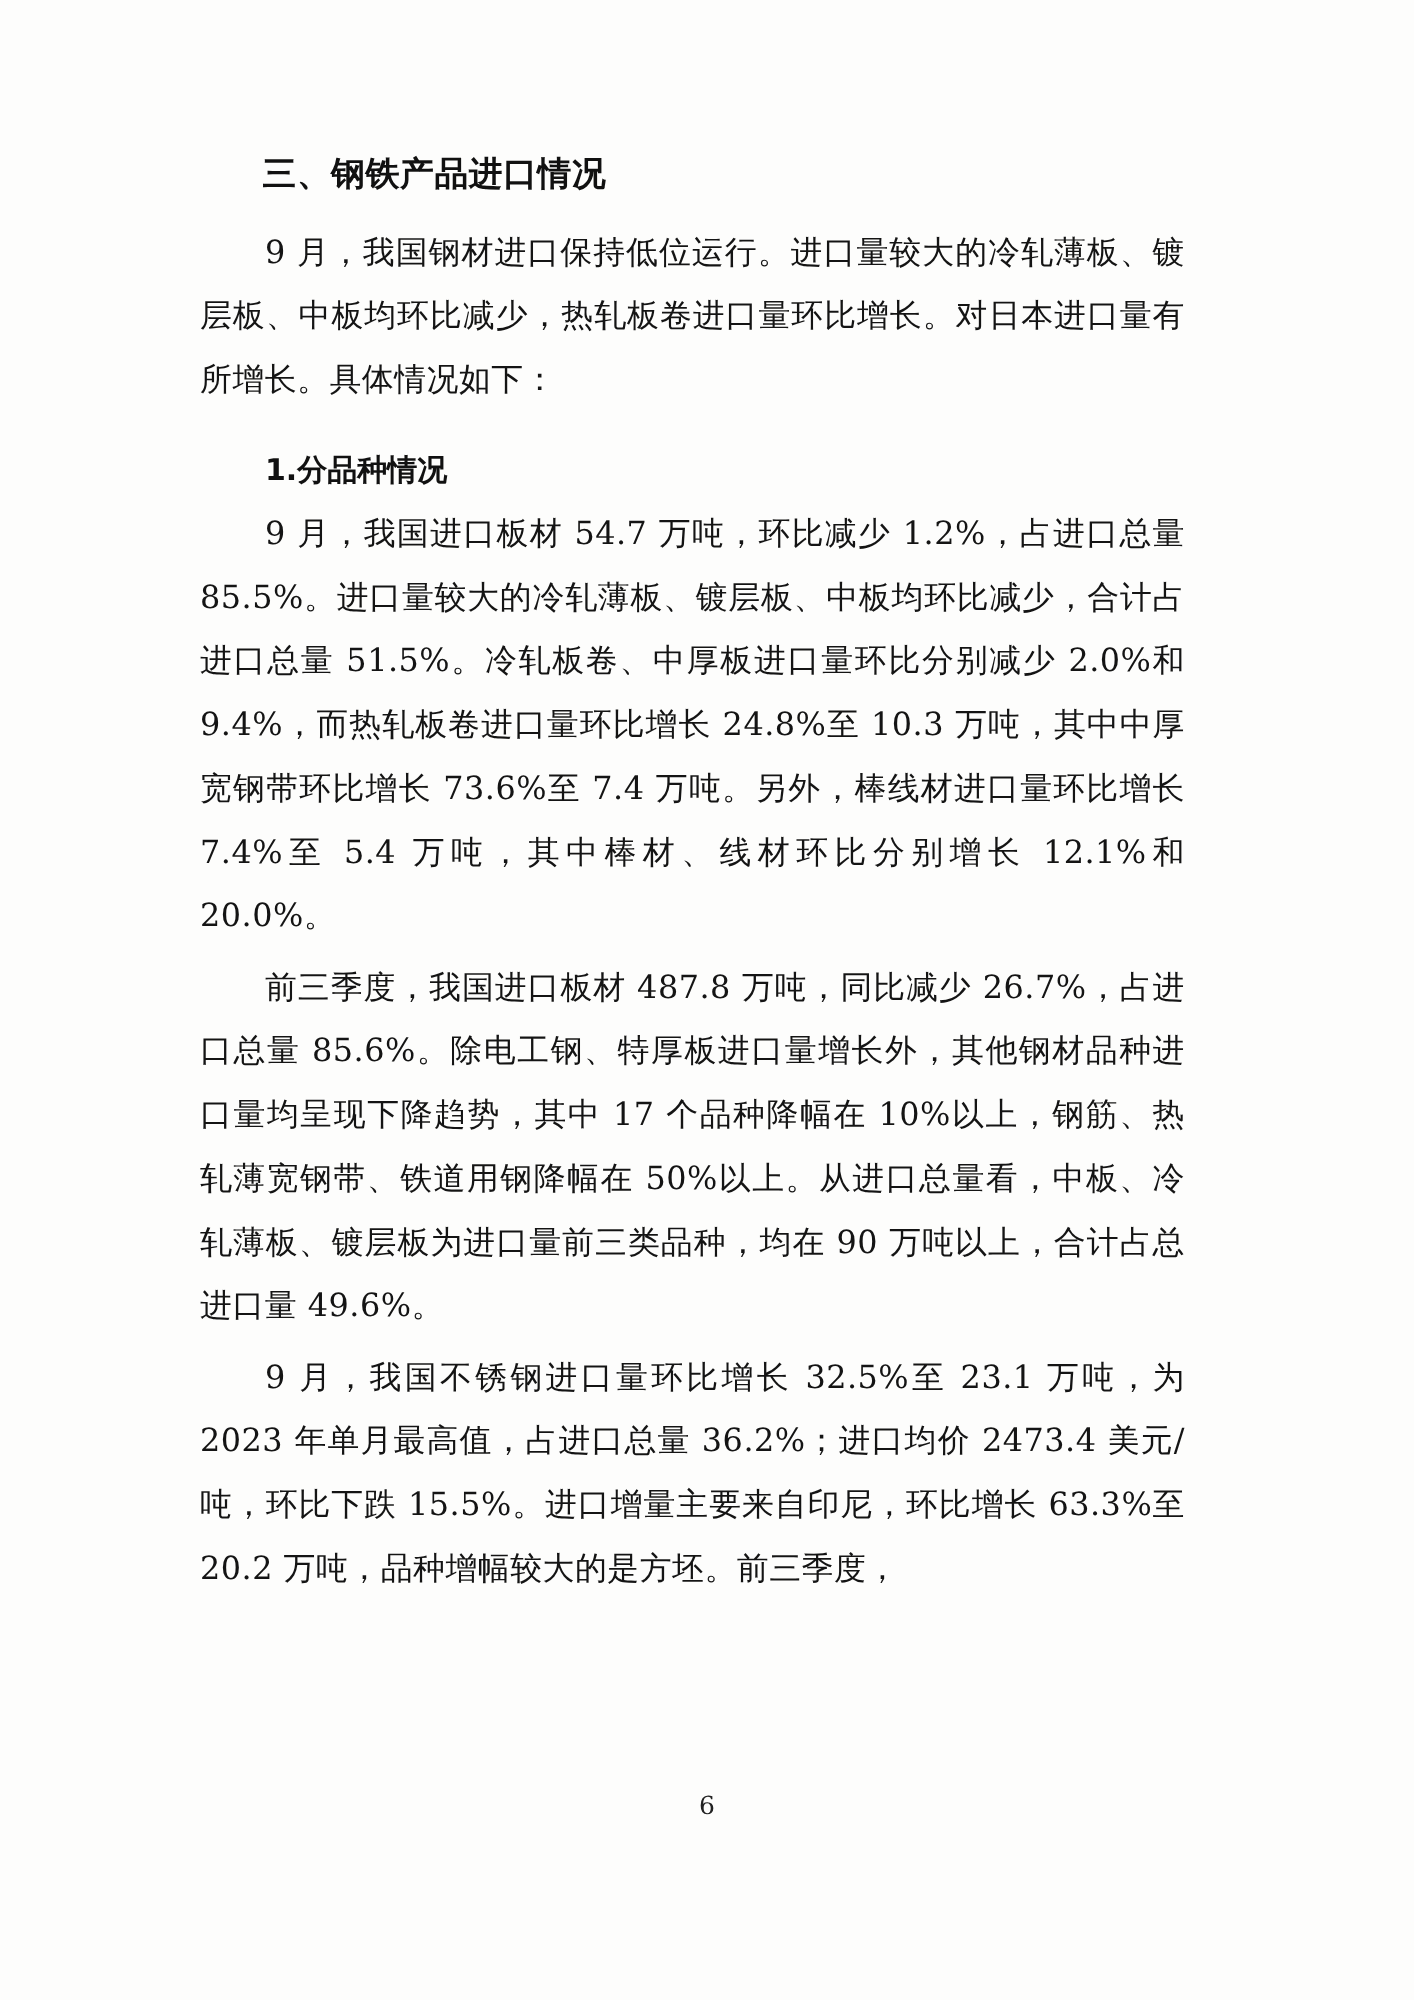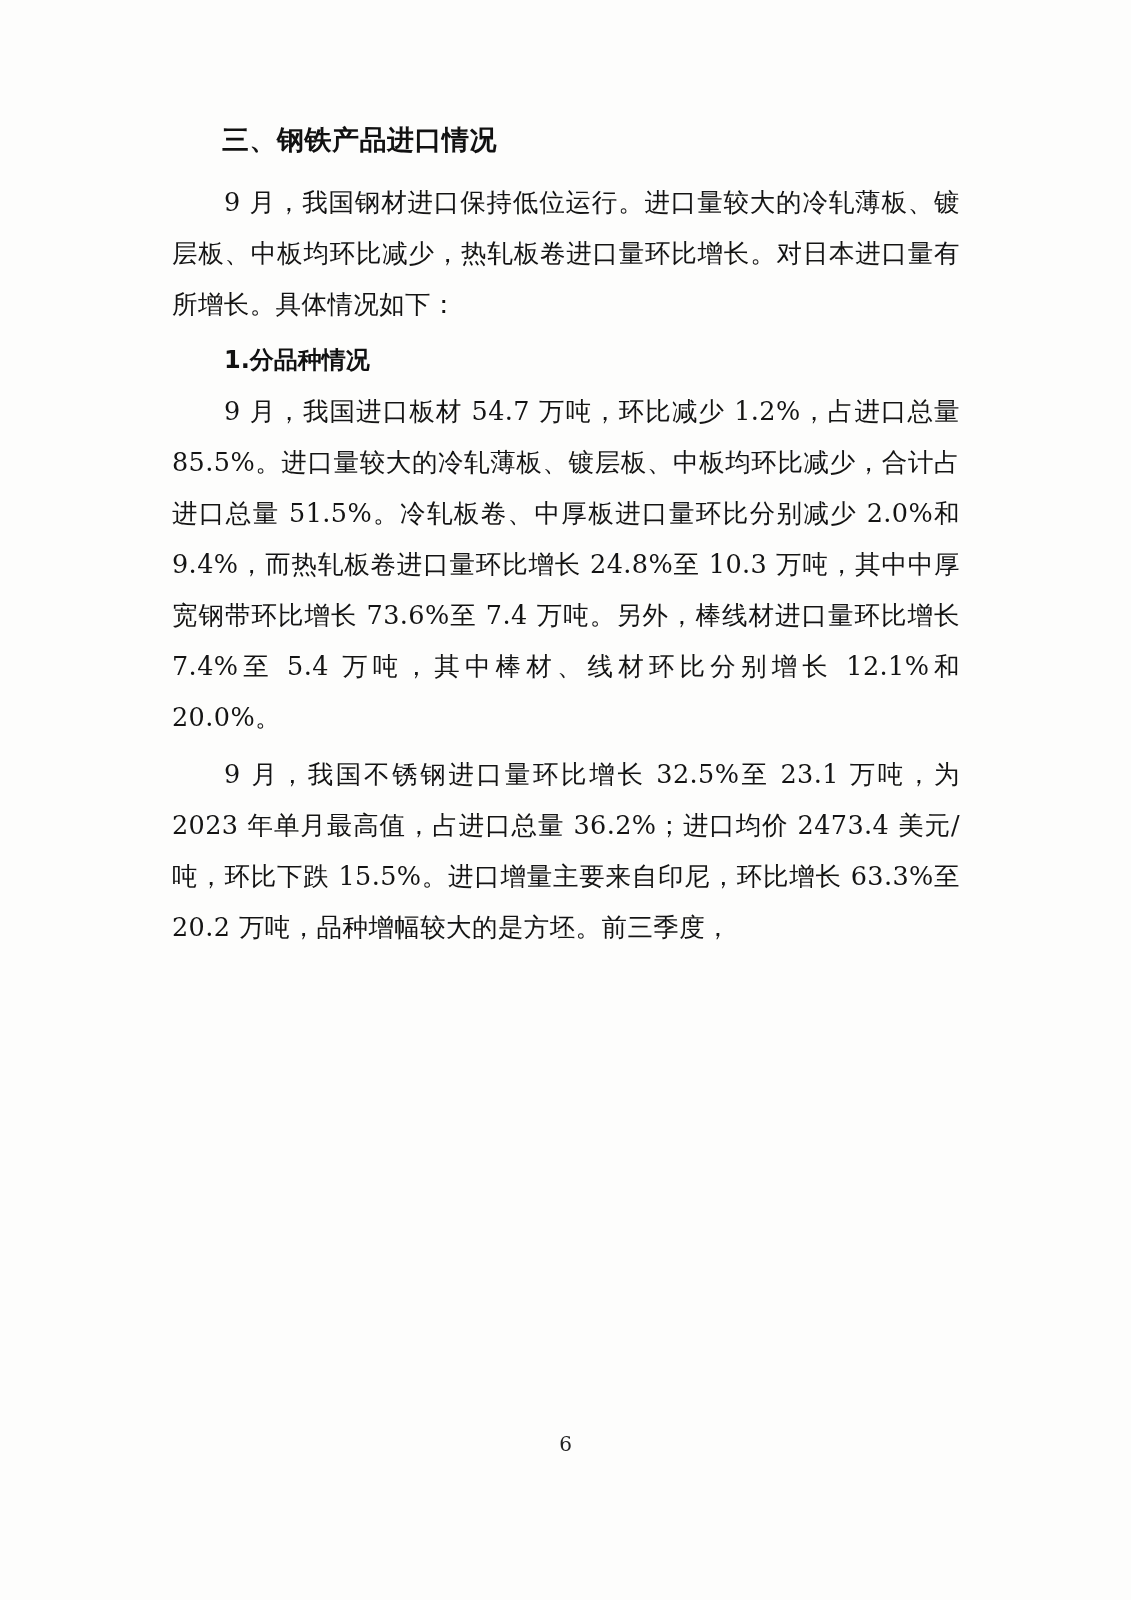--- a/index.html
+++ b/index.html
@@ -18,40 +18,40 @@
   .page {
     position: absolute;
     left: 0;
     top: 0;
     width: 1131px;
     height: 1600px;
     background: #fdfdfc;
   }
   .content {
     position: absolute;
-    left: 172px;
+    left: 160px;
     top: 120px;
     width: 788px;
   }
   .heading {
     font-family: "DejaVu Sans", sans-serif;
     font-weight: bold;
     font-size: 27px;
     line-height: 1.5;
     letter-spacing: 0.5px;
     margin: 0 0 16px 0;
     padding-left: 50px;
     color: #111;
   }
   .subheading {
     font-family: "DejaVu Sans", sans-serif;
     font-weight: bold;
     font-size: 24px;
     line-height: 1.5;
-    margin: 12px 0 8px 0;
+    margin: 28px 0 8px 0;
     padding-left: 52px;
     color: #111;
   }
   p.para {
     font-family: "DejaVu Serif", serif;
     font-size: 25.5px;
     line-height: 51px;
     margin: 0 0 6px 0;
     text-indent: 52px;
     text-align: justify;
@@ -77,19 +77,20 @@
   <div class="content">
 
     <h1 class="heading">三、钢铁产品进口情况</h1>
 
     <p class="para">9 月，我国钢材进口保持低位运行。进口量较大的冷轧薄板、镀层板、中板均环比减少，热轧板卷进口量环比增长。对日本进口量有所增长。具体情况如下：</p>
 
     <h2 class="subheading">1.分品种情况</h2>
 
     <p class="para">9 月，我国进口板材 54.7 万吨，环比减少 1.2%，占进口总量 85.5%。进口量较大的冷轧薄板、镀层板、中板均环比减少，合计占进口总量 51.5%。冷轧板卷、中厚板进口量环比分别减少 2.0%和 9.4%，而热轧板卷进口量环比增长 24.8%至 10.3 万吨，其中中厚宽钢带环比增长 73.6%至 7.4 万吨。另外，棒线材进口量环比增长 7.4%至 5.4 万吨，其中棒材、线材环比分别增长 12.1%和 20.0%。</p>
 
+    <p class="para">前三季度，我国进口板材 487.8 万吨，同比减少 26.7%，占进口总量 85.6%。除电工钢、特厚板进口量增长外，其他钢材品种进口量均呈现下降趋势，其中 17 个品种降幅在 10%以上，钢筋、热轧薄宽钢带、铁道用钢降幅在 50%以上。从进口总量看，中板、冷轧薄板、镀层板为进口量前三类品种，均在 90 万吨以上，合计占总进口量 49.6%。</p>
 
     <p class="para">9 月，我国不锈钢进口量环比增长 32.5%至 23.1 万吨，为 2023 年单月最高值，占进口总量 36.2%；进口均价 2473.4 美元/吨，环比下跌 15.5%。进口增量主要来自印尼，环比增长 63.3%至 20.2 万吨，品种增幅较大的是方坯。前三季度，</p>
 
   </div>
 
   <div class="page-number">6</div>
 </div>
 
 </body></html>

